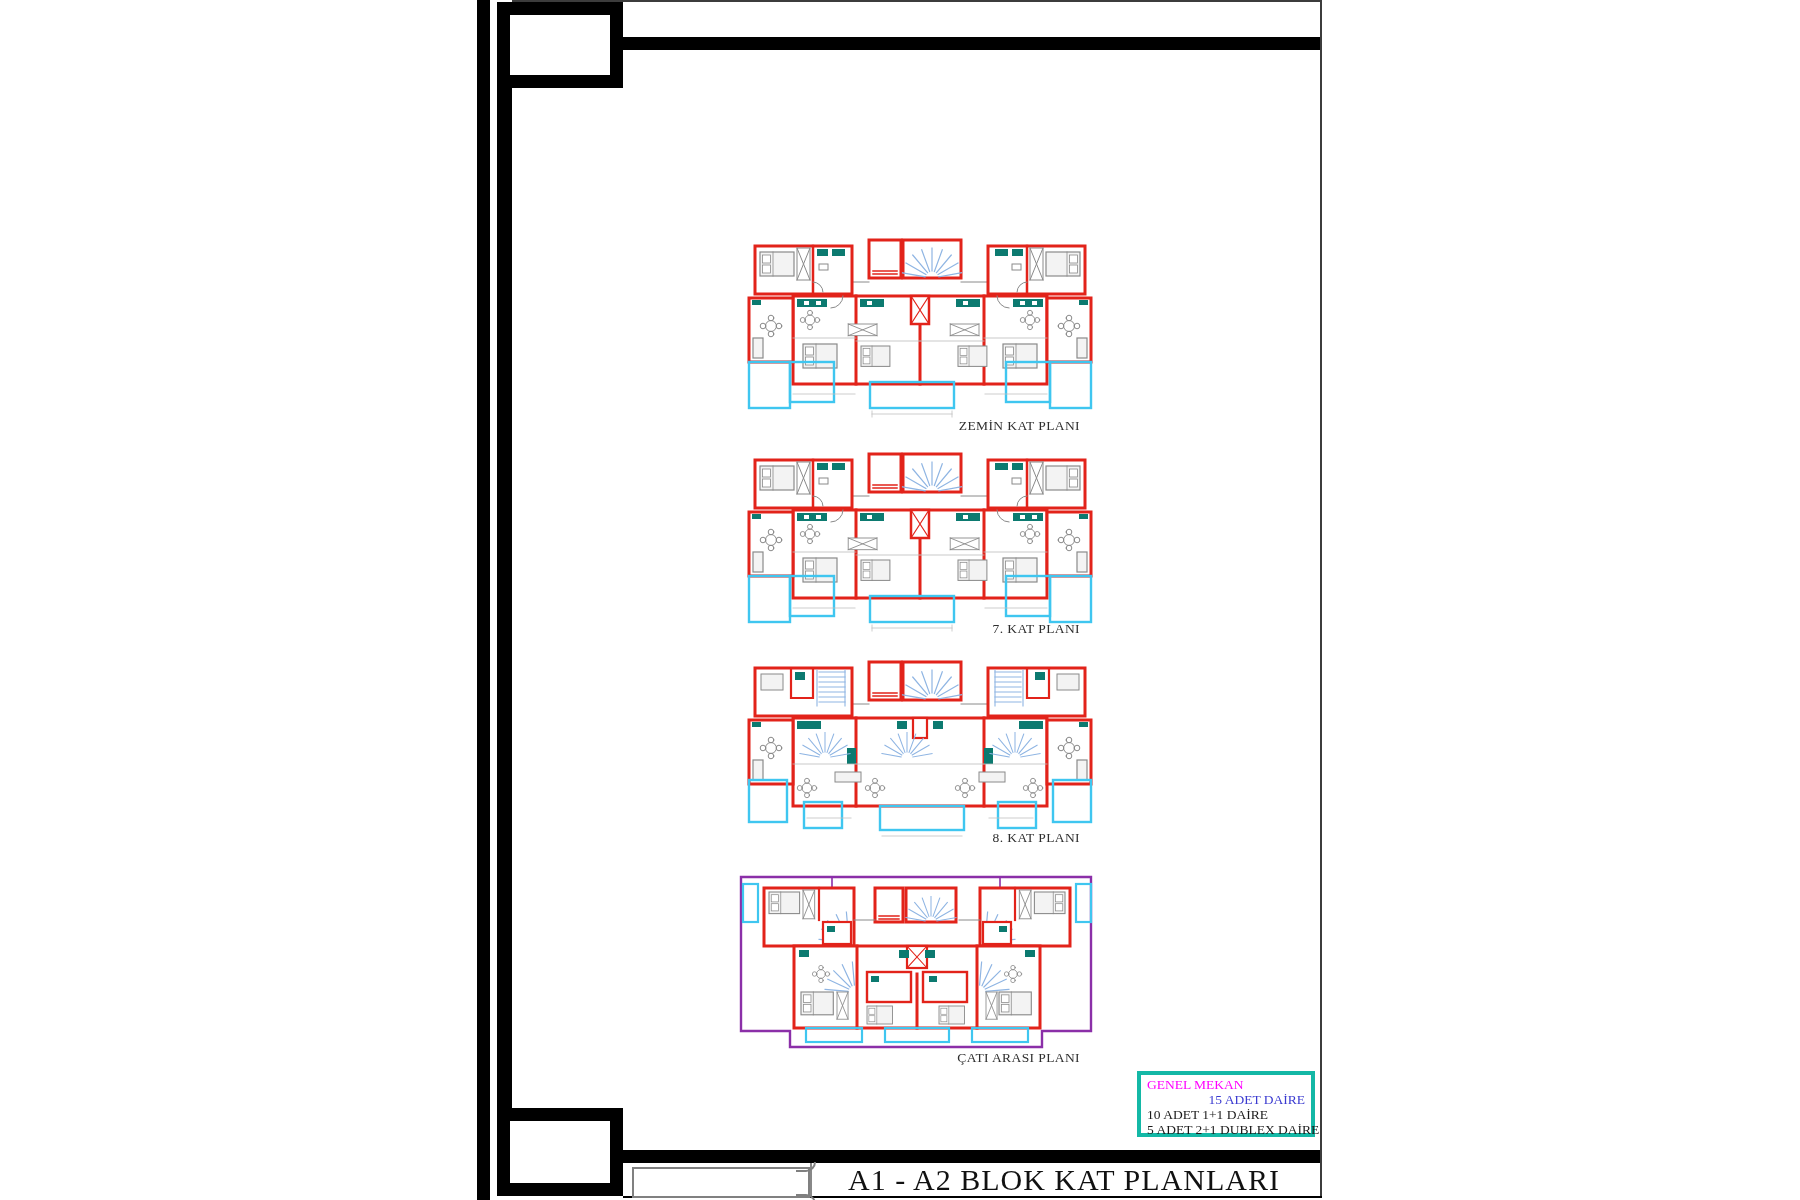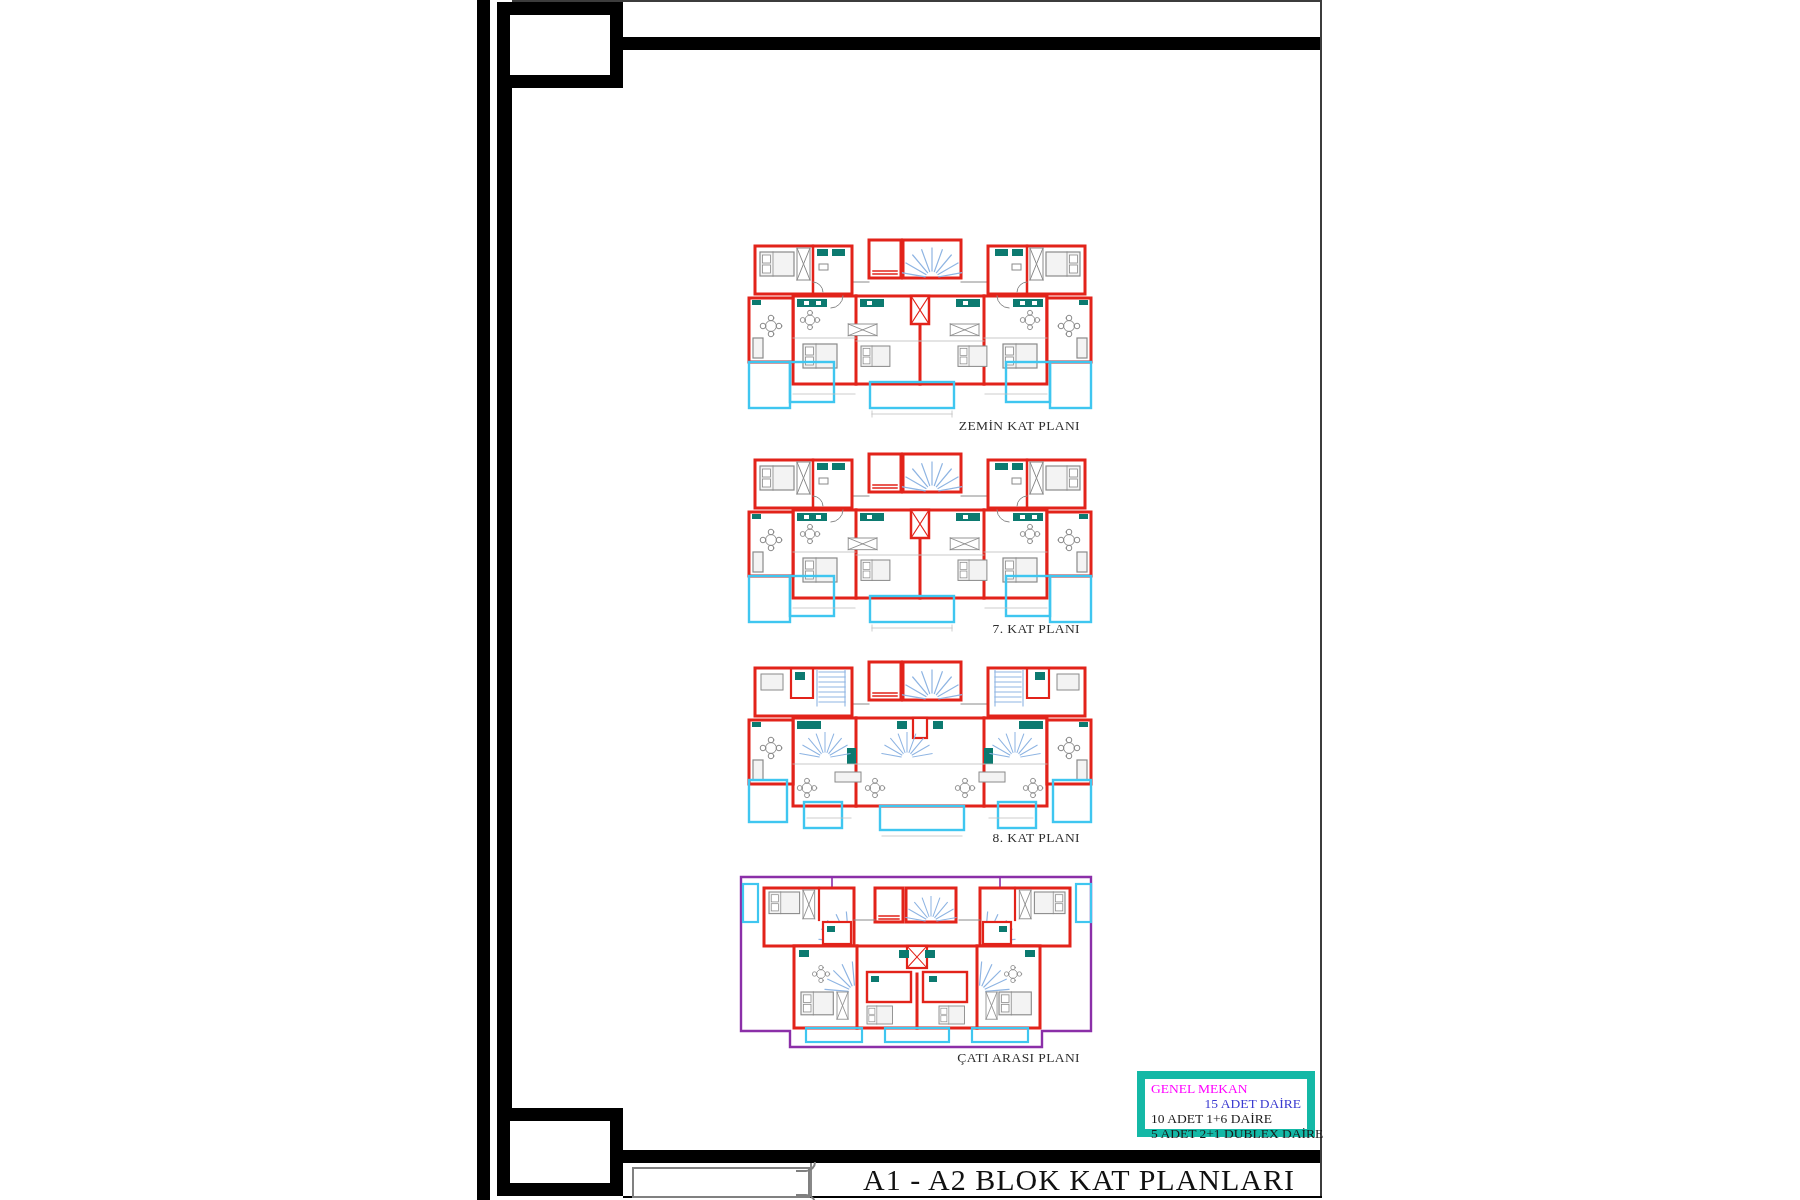--- a/index.html
+++ b/index.html
@@ -15,30 +15,30 @@
   .notch-bottom{top:1108px;height:88px;}
   .bar-top{left:623px;top:37px;width:699px;height:13px;}
   .bar-bottom{left:623px;top:1150px;width:699px;height:13px;}
   .thin-top{left:512px;top:0;width:810px;height:2px;background:#3c3c3c;}
   .thin-right{left:1320px;top:0;width:2px;height:1198px;background:#3c3c3c;}
   .thin-bottom{left:623px;top:1196px;width:699px;height:2px;background:#000;}
   .title-divider{left:810px;top:1163px;width:2px;height:33px;background:#888;}
   .stamp-box{left:632px;top:1167px;width:174px;height:27px;border:2px solid #808080;background:#fff;}
   .stamp-tick-t{left:796px;top:1162px;width:18px;height:8px;border-bottom:2px solid #808080;border-right:2px solid #808080;border-bottom-right-radius:10px;background:transparent;}
   .stamp-tick-b{left:796px;top:1194px;width:18px;height:8px;border-top:2px solid #808080;border-right:2px solid #808080;border-top-right-radius:10px;background:transparent;}
-  .sheet-title{left:824px;top:1163px;width:510px;height:34px;line-height:34px;
-    text-align:center;font-size:30px;letter-spacing:1px;color:#111;}
+  .sheet-title{left:848px;top:1163px;width:510px;height:34px;line-height:34px;
+    text-align:left;font-size:30px;letter-spacing:1px;color:#111;}
   
   .plan-label{width:320px;text-align:right;font-size:13.5px;letter-spacing:0.4px;color:#2e2e2e;}
   .lbl-1{left:760px;top:418px;}
   .lbl-2{left:760px;top:621px;}
   .lbl-3{left:760px;top:830px;}
   .lbl-4{left:760px;top:1050px;}
   
-  .legend{left:1137px;top:1071px;width:178px;height:66px;border:8px solid #14b8a6;
+  .legend{left:1137px;top:1071px;width:178px;height:66px;border:4px solid #14b8a6;
     background:#fff;box-sizing:border-box;padding:2px 6px;font-size:13.5px;line-height:15px;white-space:nowrap;}
   .legend .l-title{color:#ff00ff;}
   .legend .l-blue{color:#3a3ad0;text-align:right;}
   .legend .l-dark{color:#1a1a1a;}
   svg.plan{position:absolute;overflow:visible;}
 </style>
 </head>
 <body>
 
 <div class="abs black bar-left-outer"></div>
@@ -52,21 +52,21 @@
 <div class="abs thin-bottom"></div>
 <div class="abs title-divider"></div>
 <div class="abs stamp-box"></div>
 <div class="abs stamp-tick-t"></div>
 <div class="abs stamp-tick-b"></div>
 <div class="abs sheet-title">A1 - A2 BLOK KAT PLANLARI</div>
 
 <div class="abs legend">
   <div class="l-title">GENEL MEKAN</div>
   <div class="l-blue">15 ADET DAİRE</div>
-  <div class="l-dark">10 ADET 1+6 DAİRE</div>
+  <div class="l-dark">10 ADET 1+1 DAİRE</div>
   <div class="l-dark">5 ADET 2+1 DUBLEX DAİRE</div>
 </div>
 
 <svg width="0" height="0" style="position:absolute" aria-hidden="true">
 <defs>
   <g id="fanS" stroke="#8fb5e3" stroke-width="1.2" fill="none">
     <path d="M-6.9 -1.2 L-29.5 -5.2 M-6.1 -3.5 L-26 -15 M-4.5 -5.4 L-19.3 -23 M-2.4 -6.6 L-10.3 -28.2 M0 -7 L0 -30 M2.4 -6.6 L10.3 -28.2 M4.5 -5.4 L19.3 -23 M6.1 -3.5 L26 -15 M6.9 -1.2 L29.5 -5.2"></path>
   </g>
   <g id="fanQ" stroke="#8fb5e3" stroke-width="1.2" fill="none">
     <path d="M-7 -0.6 L-29.9 -2.6 M-6.3 -3 L-27.2 -12.7 M-4.9 -4.9 L-21.2 -21.2 M-3 -6.3 L-12.7 -27.2 M-0.6 -7 L-2.6 -29.9"></path>

